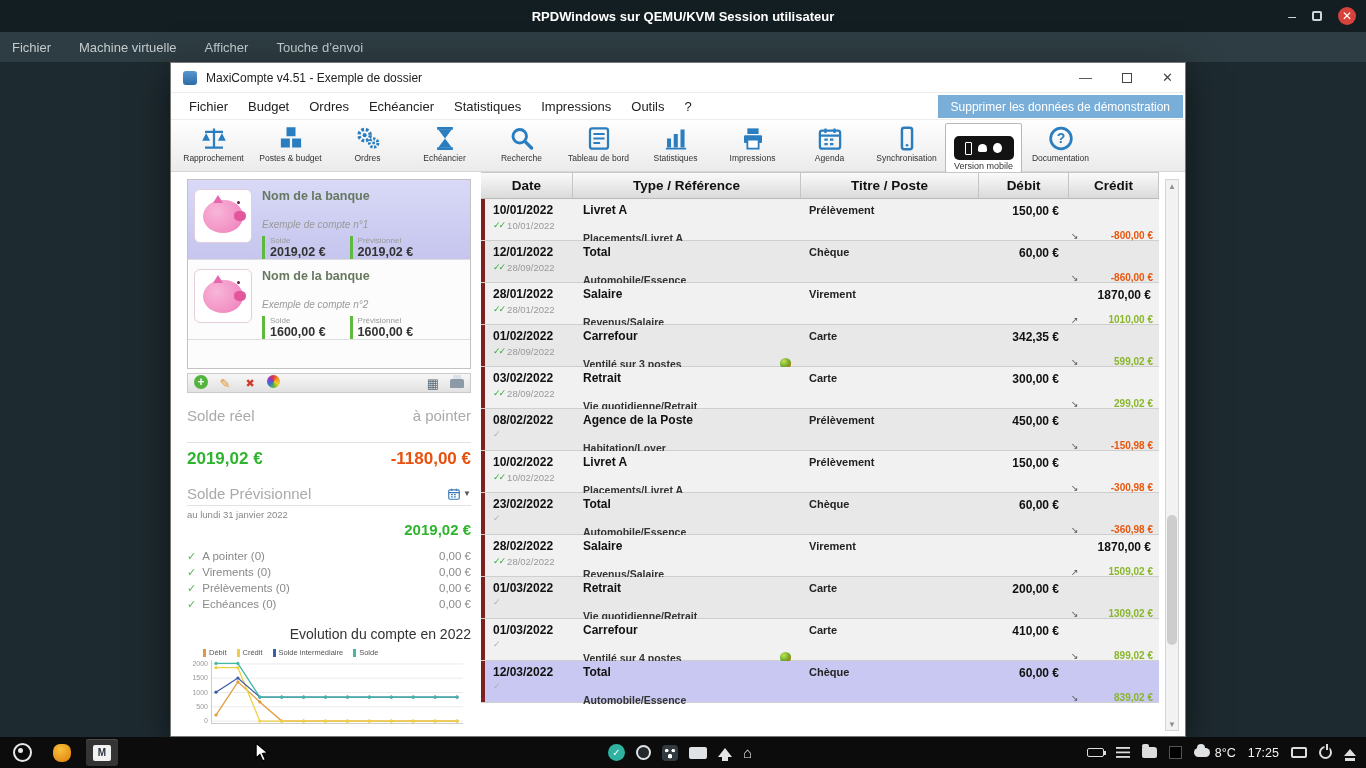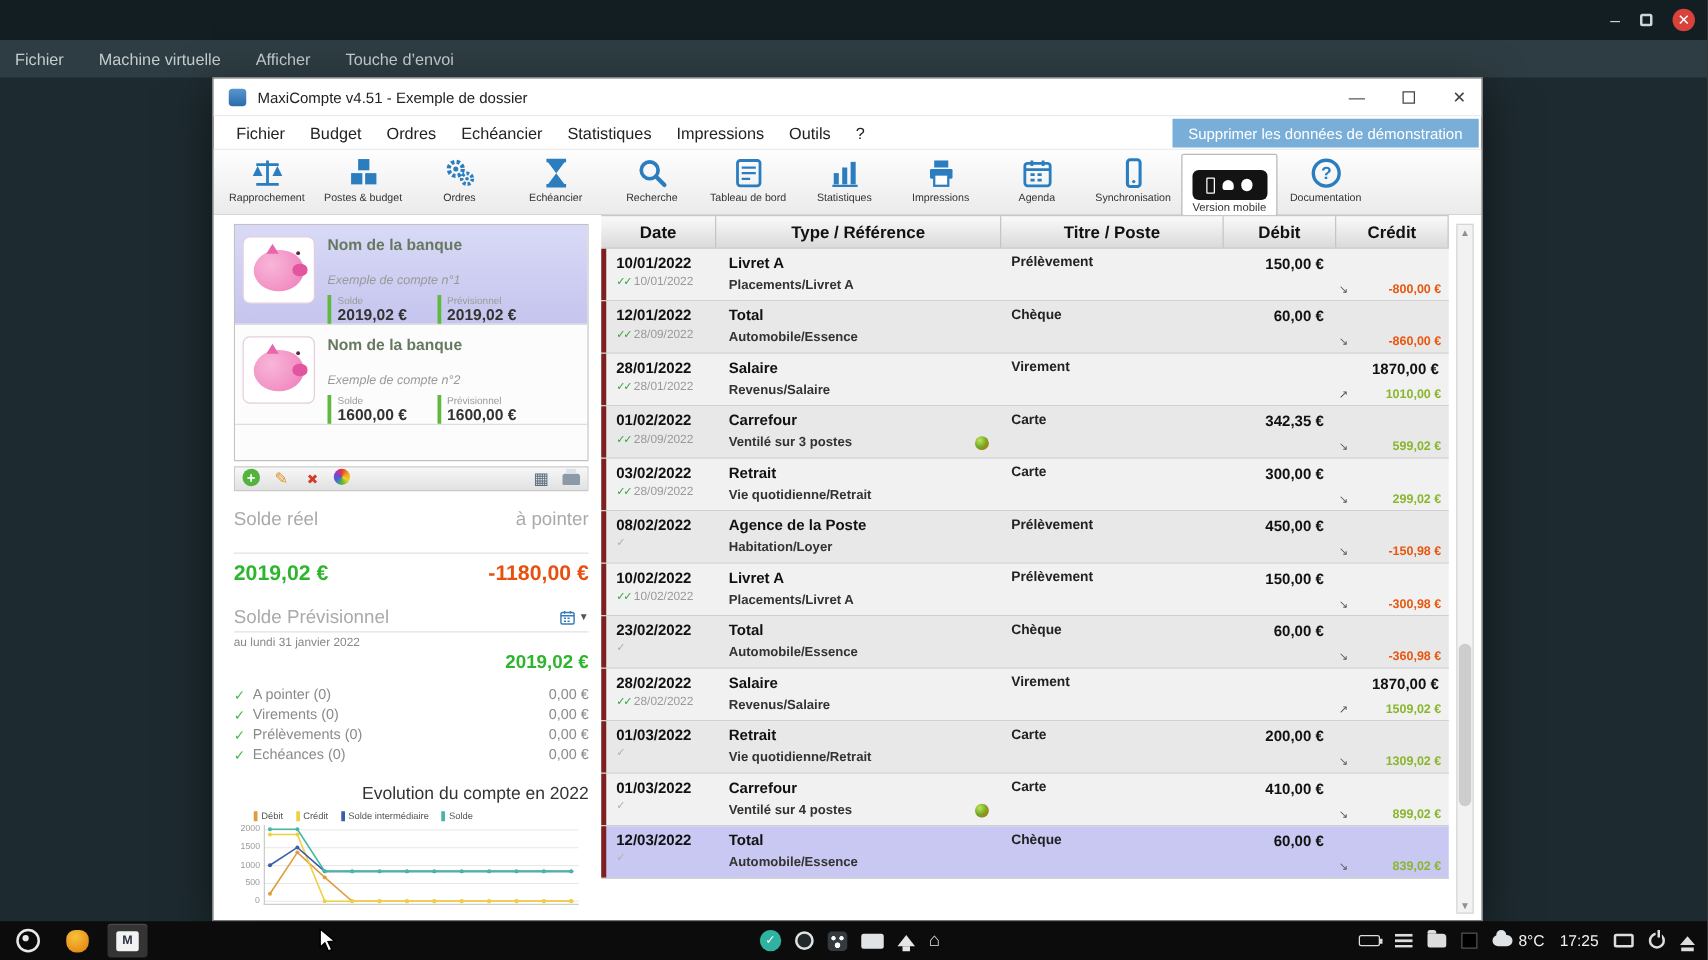--- a/index.html
+++ b/index.html
@@ -134,22 +134,22 @@
   .t-rows > .t-row.selected-yes{background:#c8c8f2;}
   .t-row::before{content:"";position:absolute;left:0;top:0;bottom:0;width:4px;background:#7e2020;}
   .c-date{padding:4px 0 0 12px;}
   .date-main{font-size:12px;font-weight:bold;color:#111;}
   .date-sub{margin-top:3px;font-size:9.5px;color:#999;display:flex;align-items:center;gap:3px;}
   .checks{font-size:9px;letter-spacing:-2px;line-height:1;}
   .checks.check-double::before{content:"✓✓";color:#3aa63a;font-weight:bold;}
   .checks.check-single::before{content:"✓";color:#b0b0b0;font-weight:bold;}
   .c-title{padding:4px 0 0 10px;}
   .title-main{font-size:12px;font-weight:bold;color:#111;}
-  .title-sub{margin-top:5px;font-size:10.5px;font-weight:bold;color:#333;display:flex;
-             justify-content:space-between;align-items:flex-end;padding-right:10px;}
+  .title-sub{margin-top:15px;font-size:10.5px;font-weight:bold;color:#333;display:flex;
+             justify-content:space-between;align-items:flex-start;padding-right:10px;}
   .globe{display:none;}
   .globe.split-globe{display:inline-block;width:11px;height:11px;border-radius:50%;
       background:radial-gradient(circle at 35% 30%,#cde04a,#4aa32e 62%,#2e7d1e);
       box-shadow:inset -2px -2px 0 rgba(210,130,0,.6);}
   .c-type{padding:5px 0 0 8px;font-size:11px;font-weight:bold;color:#222;}
   .c-debit{padding:5px 10px 0 0;text-align:right;font-size:12px;font-weight:bold;color:#111;}
   .c-credit{padding:5px 4px 3px 0;display:flex;flex-direction:column;justify-content:space-between;}
   .credit-main{text-align:right;font-size:12px;font-weight:bold;color:#111;padding-right:4px;min-height:13px;}
   .bal{display:flex;justify-content:space-between;align-items:center;font-size:10px;font-weight:bold;
        padding:0 2px 0 2px;}
@@ -263,20 +263,21 @@
   </symbol>
   <symbol id="sym-help" viewBox="0 0 24 24">
     <circle cx="12" cy="12" r="9.2" fill="none" stroke="currentColor" stroke-width="2.4"></circle>
     <text x="12" y="16.4" text-anchor="middle" font-size="12.5" font-weight="bold" fill="currentColor" font-family="Liberation Sans, DejaVu Sans, sans-serif">?</text>
   </symbol>
 </svg>
 
 <div class="screen">
 
   <header class="vm-titlebar">
+    <div class="vm-title">RPDWindows sur QEMU/KVM Session utilisateur</div>
     <div class="vm-controls">
       <span class="vmc">–</span>
       <span class="vmc max"></span>
       <span class="vmc close">✕</span>
     </div>
   </header>
 
   <nav class="vm-menubar">
 
       <span class="vm-menu-item">Fichier</span>

